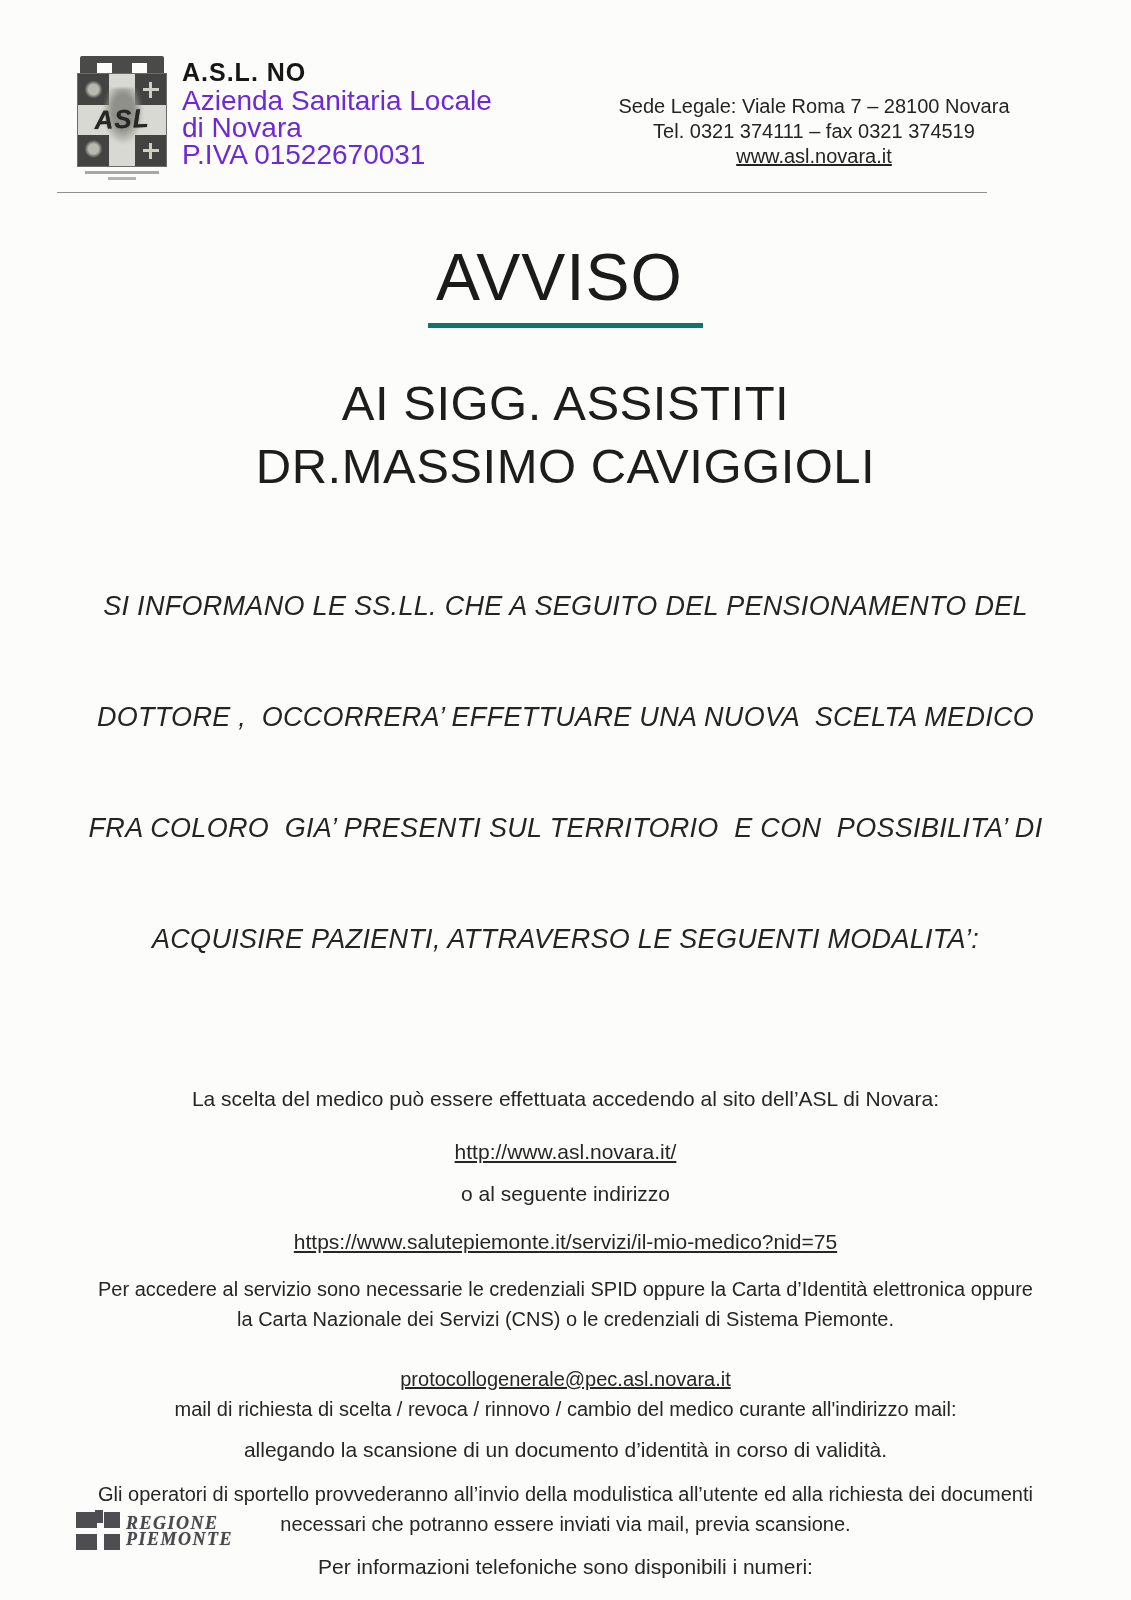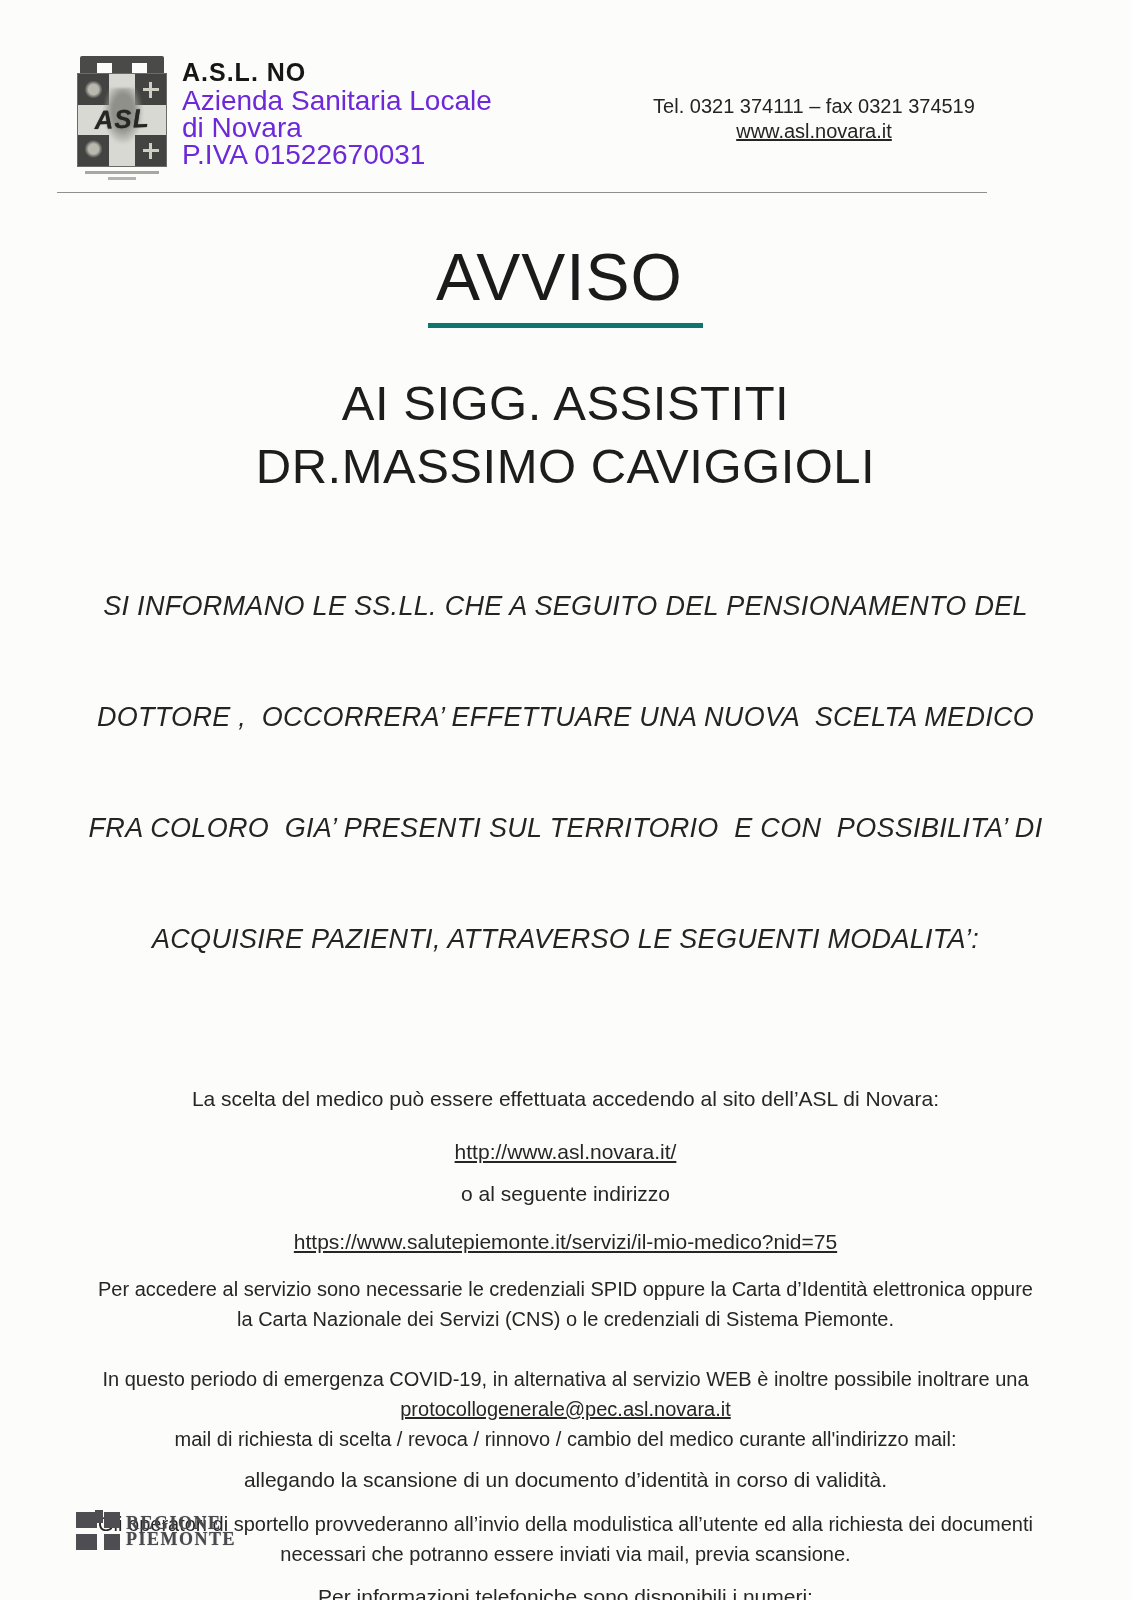--- a/index.html
+++ b/index.html
@@ -87,21 +87,21 @@
   .footer { position:absolute; left:76px; top:1510px; display:flex; align-items:center; }
   .rp-icon { position:relative; width:44px; height:41px; }
   .rp-q { position:absolute; background:#4e4e52; }
   .rp-tl { left:0; top:2px; width:21px; height:16px; }
   .rp-tr { left:28px; top:2px; width:16px; height:16px; }
   .rp-bl { left:0; top:24px; width:21px; height:16px; }
   .rp-br { left:28px; top:24px; width:16px; height:16px; }
   .rp-mark { left:19px; top:0; width:8px; height:13px; }
   .rp-text { margin-left:6px; font-family:"Liberation Serif", serif; font-weight:700;
     font-size:18px; line-height:16px; letter-spacing:1.5px; color:#4a4a4e;
-    text-shadow:0 0 1px rgba(80,80,84,0.6); }
+    text-shadow:0 0 1px rgba(80,80,84,0.6);font-style:italic; }
 </style>
 </head>
 <body>
 
 <div class="page">
 
   <div class="hdr">
     <div class="hdr-left">
       <div class="crest">
         <div class="crest-top"></div>
@@ -117,20 +117,21 @@
         <div class="crest-cap2"></div>
       </div>
       <div class="org">
         <div class="org-name">A.S.L. NO</div>
         <div class="org-line">Azienda Sanitaria Locale</div>
         <div class="org-line">di Novara</div>
         <div class="org-line">P.IVA 01522670031</div>
       </div>
     </div>
     <div class="hdr-right">
+      <div class="contact-line">Sede Legale: Viale Roma 7 – 28100 Novara</div>
       <div class="contact-line">Tel. 0321 374111 – fax 0321 374519</div>
       <span class="contact-link">www.asl.novara.it</span>
     </div>
   </div>
 
   <div class="rule"></div>
 
   <div class="content">
 
     <div class="title-wrap">
@@ -160,21 +161,20 @@
     <div class="line b-link2">
       <span class="link">https://www.salutepiemonte.it/servizi/il-mio-medico?nid=75</span>
     </div>
 
     <div class="para b-cred">
       <div>Per accedere al servizio sono necessarie le credenziali SPID oppure la Carta d’Identità elettronica oppure</div>
       <div>la Carta Nazionale dei Servizi (CNS) o le credenziali di Sistema Piemonte.</div>
     </div>
 
     <div class="para b-covid">
-      <div>In questo periodo di emergenza COVID-19, in alternativa al servizio WEB è inoltre possibile inoltrare una</div>
       <div>
         <span class="link">protocollogenerale@pec.asl.novara.it</span>
       </div>
       <div>mail di richiesta di scelta / revoca / rinnovo / cambio del medico curante all'indirizzo mail:</div>
     </div>
 
     <div class="line b-attach">allegando la scansione di un documento d’identità in corso di validità.</div>
 
     <div class="para b-oper">
       <div>Gli operatori di sportello provvederanno all’invio della modulistica all’utente ed alla richiesta dei documenti</div>

